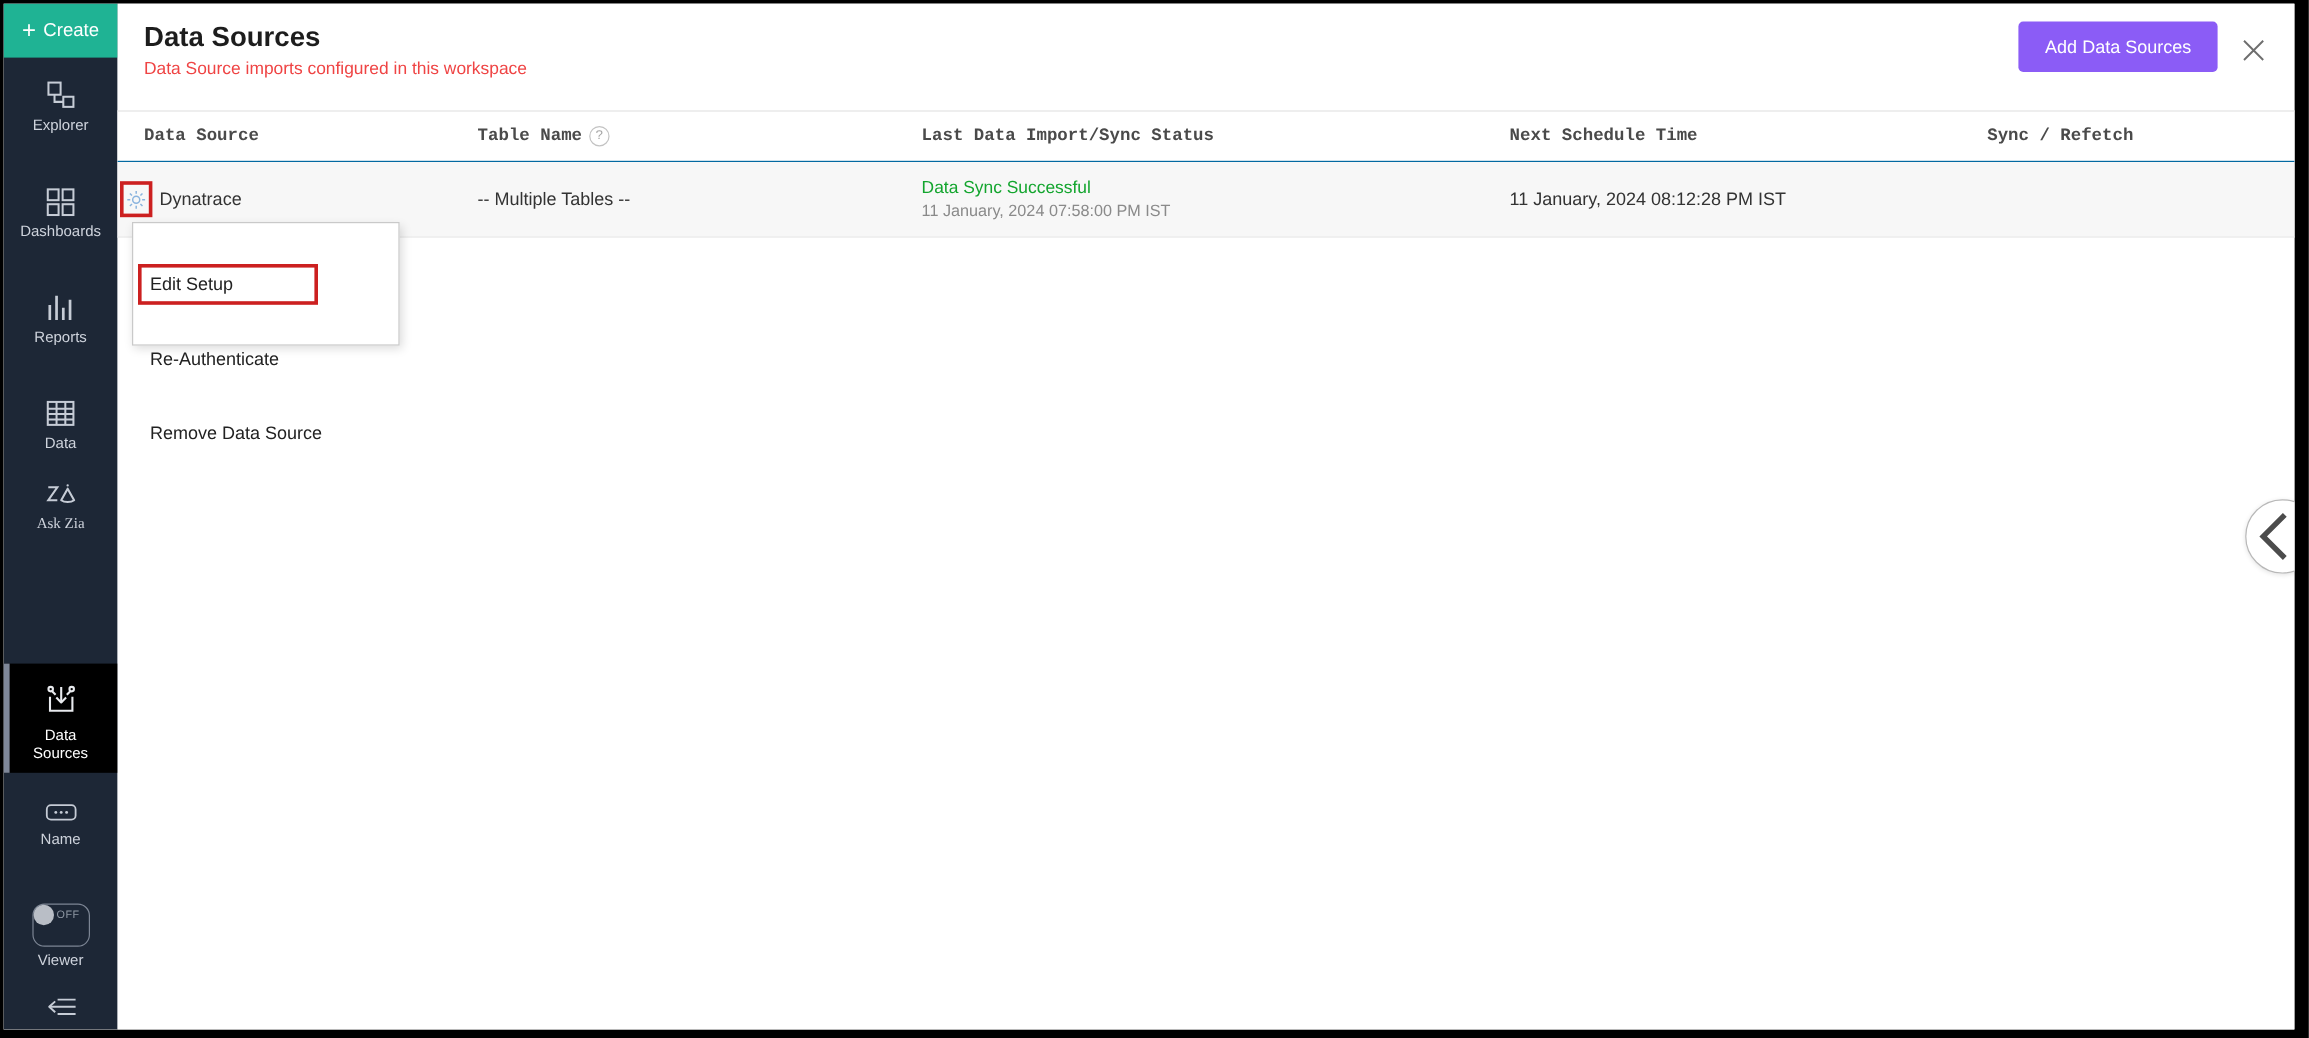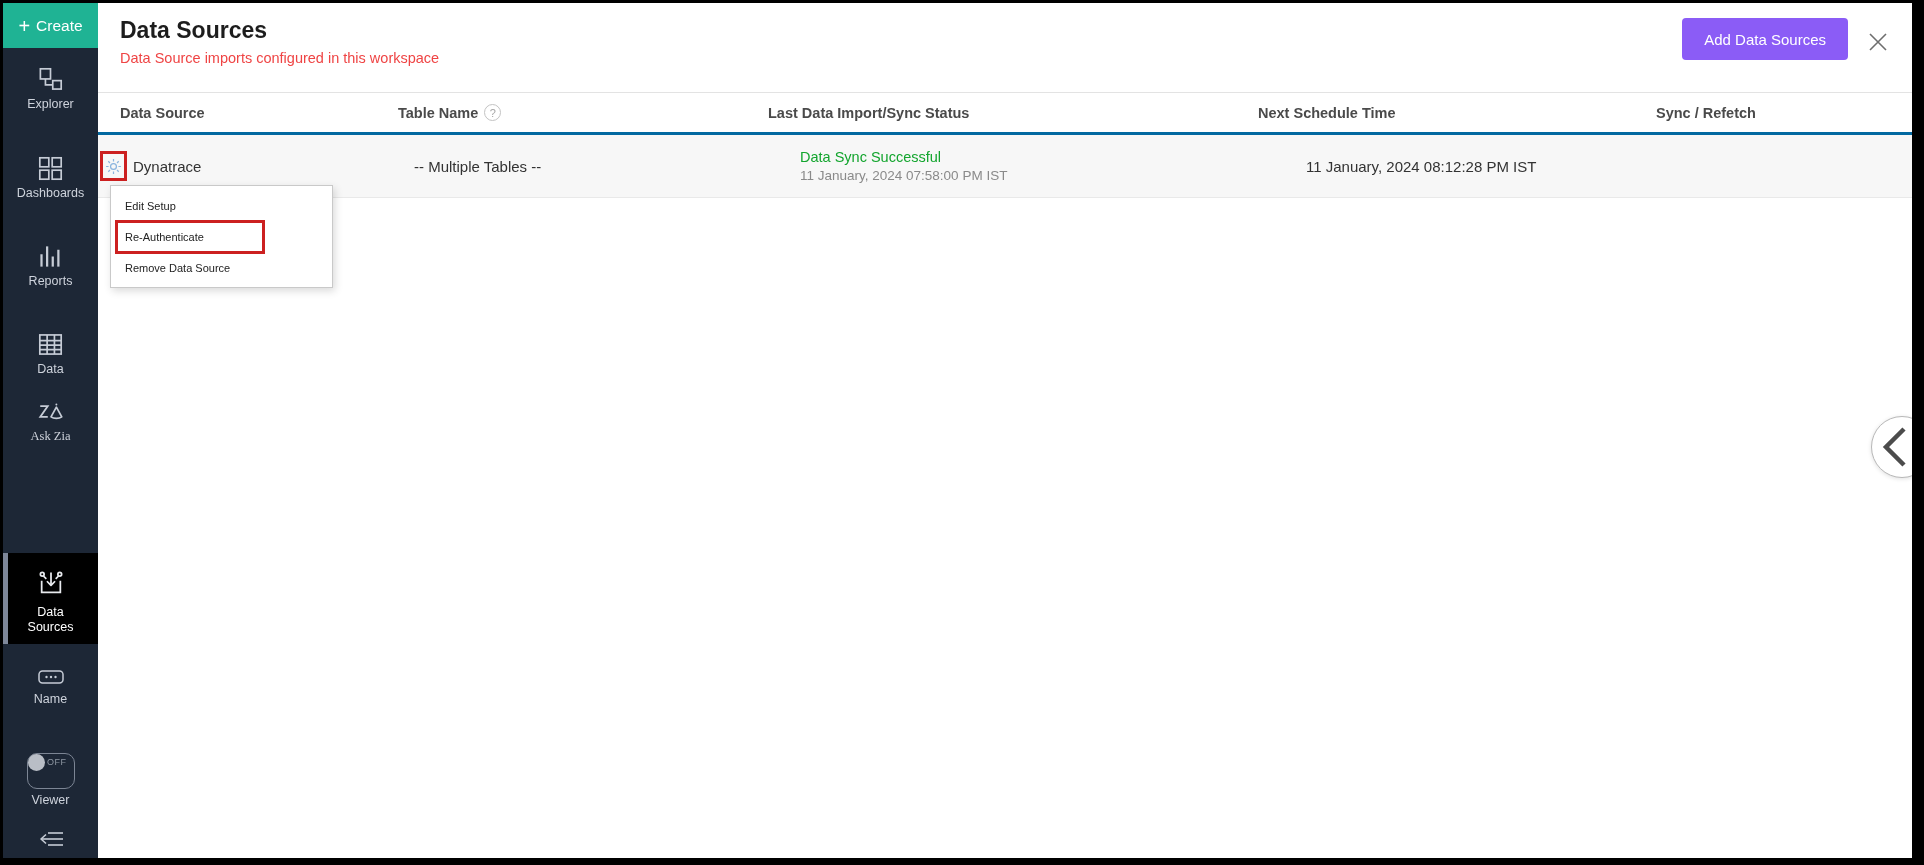--- a/index.html
+++ b/index.html
@@ -30,39 +30,39 @@
   .page-title { position:absolute; left:22px; top:14px; font-size:23px; font-weight:700; color:#1d1d1d; }
   .page-subtitle { position:absolute; left:22px; top:47px; font-size:14.5px; color:#ef4444; }
   .add-btn { position:absolute; right:70px; top:15px; height:42px; padding:0 22px; background:#8b5cf6; color:#fff;
     font-size:15px; border:none; border-radius:4px; cursor:pointer; display:flex; align-items:center; }
   .close-btn { position:absolute; right:26px; top:25px; width:28px; height:28px; cursor:pointer;
     display:flex; align-items:center; justify-content:center; }
 
   
   .dstable { position:absolute; left:0; top:89px; width:100%; }
   .thead, .trow { display:grid; grid-template-columns:300px 370px 490px 398px 1fr; }
-  .thead { height:43px; border-top:1px solid #e3e3e3; border-bottom:3px solid #0369a1; background:#fff; }
+  .thead { height:43px; border-top:1px solid #e3e3e3; border-bottom:1px solid #0369a1; background:#fff;font-family:Liberation Mono, monospace; }
   .thead .th { display:flex; align-items:center; font-size:14.5px; font-weight:700; color:#4a4a4a; }
   .th:first-child { padding-left:22px; }
   .help-circ { display:inline-flex; width:17px; height:17px; border:1px solid #c3c3c3; border-radius:50%;
     color:#a5a5a5; font-size:11px; font-weight:400; align-items:center; justify-content:center; margin-left:6px; cursor:pointer; }
-  .trow { height:63px; background:#f7f7f7; border-bottom:1px solid #e9e9e9;gap:16px; }
+  .trow { height:63px; background:#f7f7f7; border-bottom:1px solid #e9e9e9; }
   .td { display:flex; align-items:center; font-size:15px; color:#333; }
   .cell-name { padding-left:2px; }
   .gearbox { width:27px; height:30px; border:3px solid #cc2020; display:flex; align-items:center; justify-content:center; }
   .row-name { margin-left:6px; }
   .cell-status { flex-direction:column; align-items:flex-start; justify-content:center; }
   .status-main { font-size:14.5px; color:#13a52e; }
   .status-sub { font-size:13.5px; color:#8a8a8a; margin-top:3px; }
   .sync-link { color:#2e86e0; cursor:pointer; font-size:14.5px; }
 
   
   .ctx-menu { position:absolute; left:12px; top:182px; width:223px; height:103px; background:#fff;
     border:1px solid #c9c9c9; box-shadow:2px 3px 8px rgba(0,0,0,.15); z-index:20; padding-top:5px; }
-  .ctx-item { height:31px; line-height:31px; padding:0 14px; font-size:11px; color:#222; cursor:pointer; white-space:nowrap; }
+  .ctx-item { height:31px; line-height:31px; padding:0 14px; font-size:15px; color:#222; cursor:pointer; white-space:nowrap;margin-top:31px; }
   .ctx-highlight { position:absolute; left:4px; top:34px; width:150px; height:34px; border:3px solid #cc2020;
     pointer-events:none; }
 
   
   .panel-tab { position:absolute; left:1773px; top:413px; width:62px; height:62px; border-radius:50%;
     background:#fff; border:1px solid #b8b8b8; box-shadow:0 1px 4px rgba(0,0,0,.12); cursor:pointer;
     display:flex; align-items:center; padding-left:8px; z-index:5; }
 </style>
 </head>
 <body>

